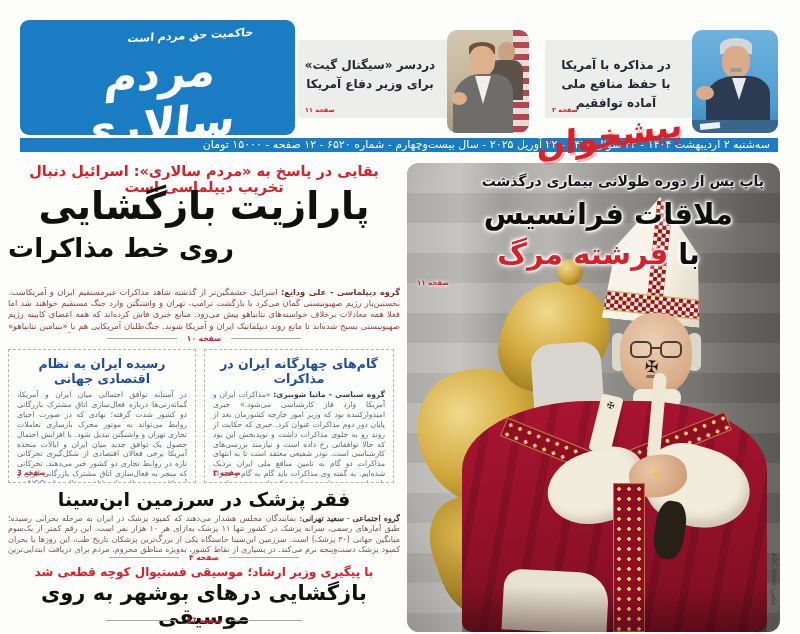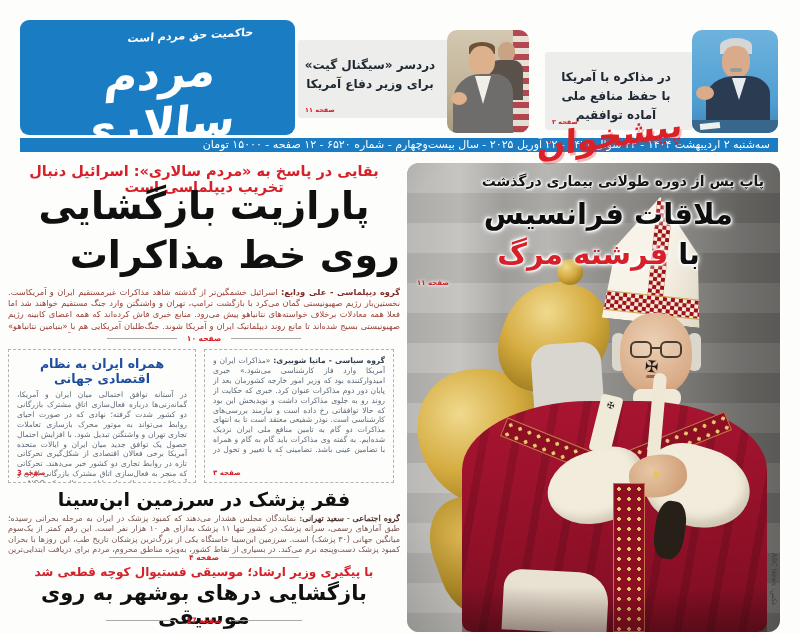--- a/index.html
+++ b/index.html
@@ -10,21 +10,21 @@
 
   
   .logo-box { left:20px; top:20px; width:275px; height:115px; background:#1a7dc4; border-radius:9px; overflow:hidden; }
   .logo-tagline { position:absolute; top:9px; right:42px; color:#fff; font-size:11px; font-weight:bold; transform:skewX(-8deg) rotate(-3deg); }
   .logo-title { position:absolute; top:28px; right:12px; width:250px; text-align:center; color:#fff; font-size:44px; font-weight:bold; transform:skewX(-10deg) rotate(-4deg); letter-spacing:-1px; }
   .datebar { left:20px; top:138px; width:758px; height:14px; background:#1a7dc4; color:#fff; font-size:11px; line-height:14px; padding-right:8px; overflow:hidden; }
 
   
   .teaser-box { top:40px; height:78px; background:#ededeb; border-radius:3px; }
   .teaser-mid-box { left:298px; width:150px; }
-  .teaser-right-box { left:545px; width:148px;margin-top:12px; }
+  .teaser-right-box { left:545px; width:148px; }
   .teaser-text { padding:16px 12px 0 6px; font-size:12px; font-weight:bold; color:#1f2733; line-height:19px; text-align:center; }
   .teaser-pageref { position:absolute; left:7px; bottom:4px; color:#d6202a; font-size:6.5px; font-weight:bold; }
   .tphoto { top:30px; height:103px; border-radius:10px; overflow:hidden; }
   .tphoto-mid { left:447px; width:82px; background:linear-gradient(180deg,#d4c8b2 0%,#c1b398 60%,#a99a7f 100%); }
   .tphoto-right { left:692px; width:86px; background:linear-gradient(180deg,#6eb3de 0%,#4f9ed2 70%,#3f86b8 100%); }
   .flag { position:absolute; right:0; top:0; width:16px; height:103px;
           background:repeating-linear-gradient(180deg,#b23a48 0 6px,#e8e4da 6px 12px); opacity:.9; }
   .man2-head { position:absolute; right:14px; top:12px; width:17px; height:20px; background:#caa383; border-radius:45%; }
   .man2-body { position:absolute; right:6px; top:30px; width:34px; height:40px; background:#5a524a; border-radius:10px 10px 0 0; }
   .man1-head { position:absolute; right:34px; top:16px; width:26px; height:30px; background:#dcb18c; border-radius:46%; }
@@ -41,21 +41,21 @@
   .pz-desk { position:absolute; left:0; bottom:0; width:100%; height:13px; background:#38678c; }
   .pz-paper { position:absolute; left:8px; bottom:4px; width:20px; height:6px; background:#eef0ee; transform:rotate(-6deg); }
 
   
   .rubric { left:538px; top:116px; color:#dc2027; font-size:33px; font-weight:bold; transform:skewX(-10deg) rotate(-9deg); z-index:30; text-shadow:2px 3px 0 rgba(220,32,39,.30); }
 
   
   .col { left:8px; width:392px; }
   .kicker1 { top:163px; text-align:center; color:#d6202a; font-weight:bold; font-size:14.5px; }
   .h1a { top:184px; text-align:center; color:#101010; font-weight:bold; font-size:38px; }
-  .h1b { top:233px; text-align:right; color:#101010; font-weight:bold; font-size:38px; }
+  .h1b { top:233px; text-align:left; color:#101010; font-weight:bold; font-size:26px; }
   .lead { top:287px; font-size:8.3px; line-height:11.2px; text-align:justify; color:#9c4038; height:46px; overflow:hidden; }
   .lead b { color:#7e2c26; }
   .pageref-row { text-align:center; color:#d6202a; font-size:7.5px; font-weight:bold; }
   .pr10 { top:334px; }
   .dash-row { display:flex; align-items:center; justify-content:center; gap:10px; }
   .dash-row::before, .dash-row::after { content:""; width:70px; height:1px; background:#a9a9a9; }
   .dashed-box { top:349px; height:134px; border:1px dashed #b3b3b0; background:#fdfdfb; padding:6px 8px; overflow:hidden; }
   .box-right { left:204px; width:190px; }
   .box-left { left:8px; width:188px; }
   .box-title { text-align:center; color:#1d4e9e; font-weight:bold; font-size:12.5px; margin-bottom:4px; }
@@ -181,25 +181,26 @@
 
   <div class="abs col kicker1">بقایی در پاسخ به «مردم سالاری»: اسرائیل دنبال تخریب دیپلماسی است</div>
   <div class="abs col h1a">پارازیت بازگشایی</div>
   <div class="abs col h1b">روی خط مذاکرات</div>
   <p class="abs col lead"><b>گروه دیپلماسی - علی ودایع:</b> <span>اسرائیل خشمگین‌تر از گذشته شاهد مذاکرات غیرمستقیم ایران و آمریکاست. نخستین‌بار رژیم صهیونیستی گمان می‌کرد با بازگشت ترامپ، تهران و واشنگتن وارد جنگ مستقیم خواهند شد اما فعلا همه معادلات برخلاف خواسته‌های نتانیاهو پیش می‌رود. منابع خبری فاش کرده‌اند که همه اعضای کابینه رژیم صهیونیستی بسیج شده‌اند تا مانع روند دیپلماتیک ایران و آمریکا شوند. جنگ‌طلبان آمریکایی هم با «بنیامین نتانیاهو» همراه شده‌اند. در این مسیر جمهوری‌خواهان تندرو همانند «مایک پمپئو» وزیر امور خارجه سابق آمریکا نقشی ویژه دارند. گفته می‌شود که...</span></p>
   <div class="abs col pageref-row pr10 dash-row">
       <span>صفحه ۱۰</span>
     </div>
 
   <div class="abs dashed-box box-right">
+    <div class="box-title">گام‌های چهارگانه ایران در مذاکرات</div>
     <p class="box-body"><b>گروه سیاسی - مانیا شوبیری:</b> <span>«مذاکرات ایران و آمریکا وارد فاز کارشناسی می‌شود.» خبری امیدوارکننده بود که وزیر امور خارجه کشورمان بعد از پایان دور دوم مذاکرات عنوان کرد. خبری که حکایت از روند رو به جلوی مذاکرات داشت و نویدبخش این بود که حالا توافقاتی رخ داده است و نیازمند بررسی‌های کارشناسی است. نوذر شفیعی معتقد است تا به انتهای مذاکرات دو گام به تامین منافع ملی ایران نزدیک شده‌ایم. به گفته وی مذاکرات باید گام به گام و همراه با تضامین عینی باشد. تضامینی که با تغییر و تحول در دولت‌ها دچار تغییر و تحول نگردد. این کارشناس مسائل...</span></p>
     <div class="box-pageref">صفحه ۳</div>
   </div>
   <div class="abs dashed-box box-left">
-    <div class="box-title">همراه ایران به نظام اقتصادی جهانی</div>
+    <div class="box-title">رسیده ایران به نظام اقتصادی جهانی</div>
     <p class="box-body"><span>در آستانه توافق احتمالی میان ایران و آمریکا، گمانه‌زنی‌ها درباره فعال‌سازی اتاق مشترک بازرگانی دو کشور شدت گرفته؛ نهادی که در صورت احیای روابط می‌تواند به موتور محرک بازسازی تعاملات تجاری تهران و واشنگتن تبدیل شود. با افزایش احتمال حصول یک توافق جدید میان ایران و ایالات متحده آمریکا برخی فعالان اقتصادی از شکل‌گیری تحرکاتی تازه در روابط تجاری دو کشور خبر می‌دهند. تحرکاتی که منجر به فعال‌سازی اتاق مشترک بازرگانی ایران و آمریکا می‌شود. البته این اتاق در قالب یک NGO در سال ۱۳۹۲ افتتاح شد. رویدادی که مورد تایید مقامات ارشد ایرانی...</span></p>
     <div class="box-pageref">صفحه 3</div>
   </div>
 
   <div class="abs col social-h">فقر پزشک در سرزمین ابن‌سینا</div>
   <p class="abs col social-body"><b>گروه اجتماعی - سعید تهرانی:</b> <span>نمایندگان مجلس هشدار می‌دهند که کمبود پزشک در ایران به مرحله بحرانی رسیده؛ طبق آمارهای رسمی، سرانه پزشک در کشور تنها ۱۱ پزشک به‌ازای هر ۱۰ هزار نفر است. این رقم کمتر از یک‌سوم میانگین جهانی (۳۰ پزشک) است. سرزمین ابن‌سینا خاستگاه یکی از بزرگ‌ترین پزشکان تاریخ طب، این روزها با بحران کمبود پزشک دست‌وپنجه نرم می‌کند. در بسیاری از نقاط کشور، به‌ویژه مناطق محروم، مردم برای دریافت ابتدایی‌ترین خدمات درمانی با کمبود شدید پزشک عمومی و متخصص روبه‌رو هستند. طبق آمار رسمی، سرانه پزشک در ایران...</span></p>
   <div class="abs col pageref-row pr4 dash-row">
       <span>صفحه ۴</span>
     </div>
 

